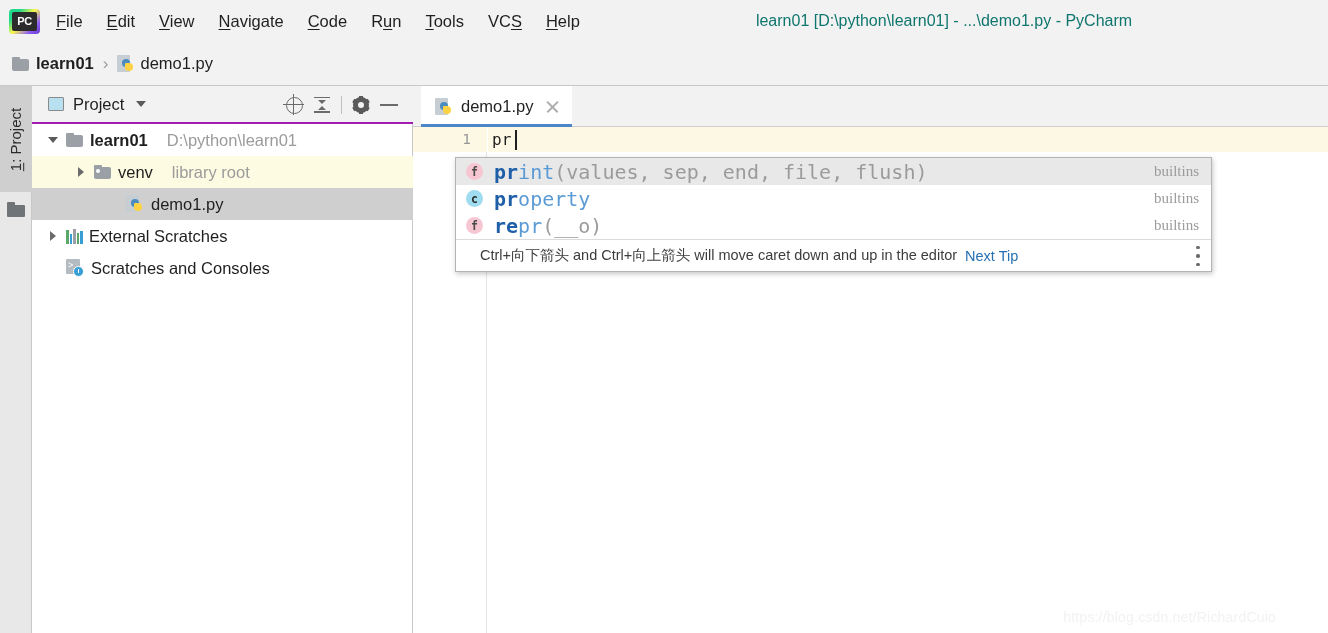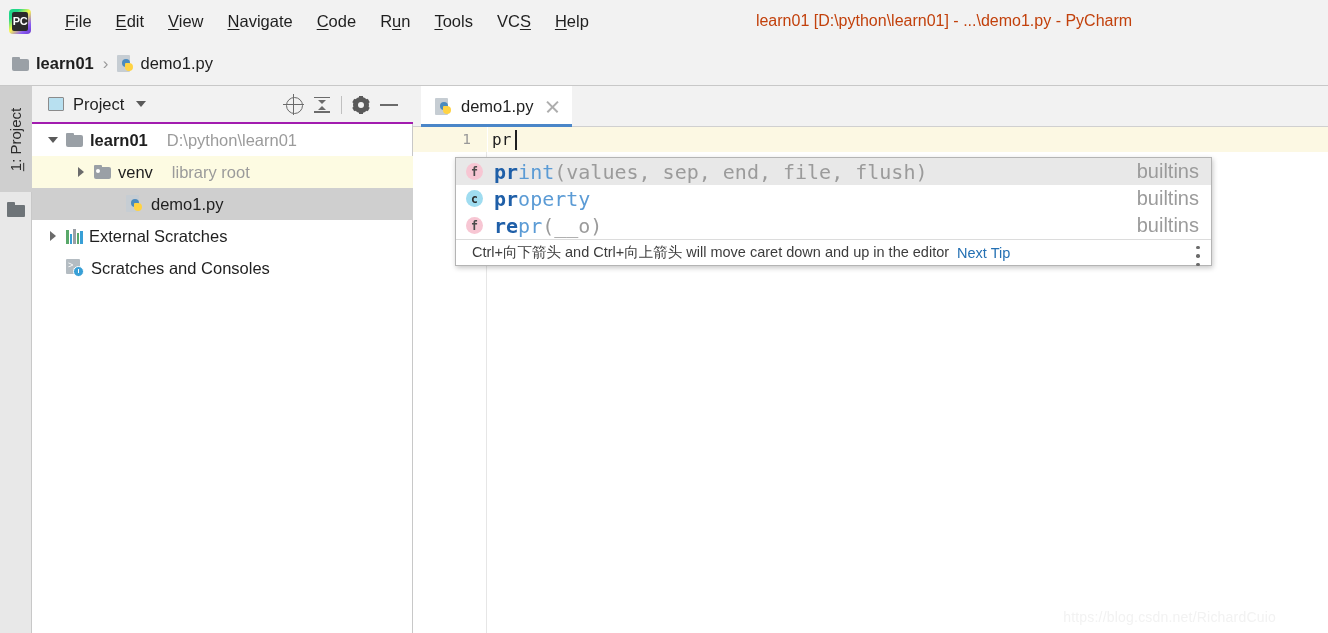--- a/index.html
+++ b/index.html
@@ -13,42 +13,42 @@
   }
   #app { position: relative; width: 1328px; height: 633px; background: #ffffff; }
 
   
   .titlebar {
     position: absolute; left: 0; top: 0; width: 1328px; height: 42px;
     background: #f2f2f2;
     display: flex; align-items: center;
   }
   .pc-logo {
-    width: 22px; height: 25px; margin-left: 9px; margin-right: 22px;
+    width: 31px; height: 25px; margin-left: 9px; margin-right: 4px;
     border-radius: 4px; position: relative; overflow: hidden;
     background: linear-gradient(135deg,#21d789 0%, #21d789 22%, #fcf84a 48%, #8b5cf6 78%, #6a39c9 100%);
     flex: 0 0 auto;
   }
   .pc-logo .pcbox {
     position: absolute; left: 3px; top: 3px; right: 3px; bottom: 3px;
     background: #2b2b2b; border-radius: 2px;
     color: #ffffff; font-size: 11px; font-weight: bold;
     display: flex; align-items: center; justify-content: center;
     letter-spacing: -0.5px; font-family: "Liberation Sans", sans-serif;
   }
   .menu { display: flex; align-items: center; height: 42px; }
   .menu-item {
     font-size: 16.5px; color: #1f1f1f; padding: 0 12px;
     line-height: 42px; white-space: nowrap; cursor: default;
   }
   .mn { text-decoration: underline; text-underline-offset: 2px; }
   .win-title {
     position: absolute; left: 0; top: 0; width: 1328px; height: 42px;
     display: flex; align-items: center; justify-content: center;
-    font-size: 16px; color: #c2410c; pointer-events: none;
+    font-size: 16px; color: #0f766e; pointer-events: none;
     padding-left: 560px;
   }
 
   
   .breadcrumb {
     position: absolute; left: 0; top: 42px; width: 1328px; height: 44px;
     background: #f2f2f2; display: flex; align-items: center; padding-left: 12px;
     border-bottom: 1px solid #c8c8c8;
   }
   .bc-seg { display: flex; align-items: center; font-size: 16.5px; color: #1f1f1f; }
@@ -263,26 +263,26 @@
   }
   .ac-badge.f { background:#f7c6d3; color:#4a4a4a; }
   .ac-badge.c { background:#9fdcf0; color:#2b2b2b; }
   .ac-text {
     margin-left: 11px; font-family:"DejaVu Sans Mono", monospace; font-size:20px;
     color:#5b9bd5; white-space:nowrap;
   }
   .ac-text .pre { color:#1f5fa8; font-weight:bold; }
   .ac-text .dim { color:#9b9b9b; }
   .ac-src {
-    position:absolute; right:12px; font-family:Liberation Sans, sans-serif;
-    font-size:20px; color:#9b9b9b;
+    position:absolute; right:12px; font-family:Liberation Serif, serif;
+    font-size:15px; color:#9b9b9b;
   }
   .ac-tip {
-    height: 26px; border-top: 1px solid #dcdcdc; background:#ffffff;
-    display:flex; align-items:center; padding-left:16px; position:relative;
+    height: 32px; border-top: 1px solid #dcdcdc; background:#ffffff;
+    display:flex; align-items:center; padding-left:24px; position:relative;
   }
   .ac-tip .txt { font-size:14.5px; color:#3c3c3c; }
   .ac-tip .lnk { font-size:14.5px; color:#2470b3; margin-left:8px; cursor:default; }
   .ac-tip .dots {
     position:absolute; right:11px; top:6px; width:4px; height:20px;
     display:flex; flex-direction:column; justify-content:space-between; align-items:center;
   }
   .ac-tip .dots i { width:3.4px; height:3.4px; border-radius:50%; background:#6b6b6b; display:block; }
 
   

